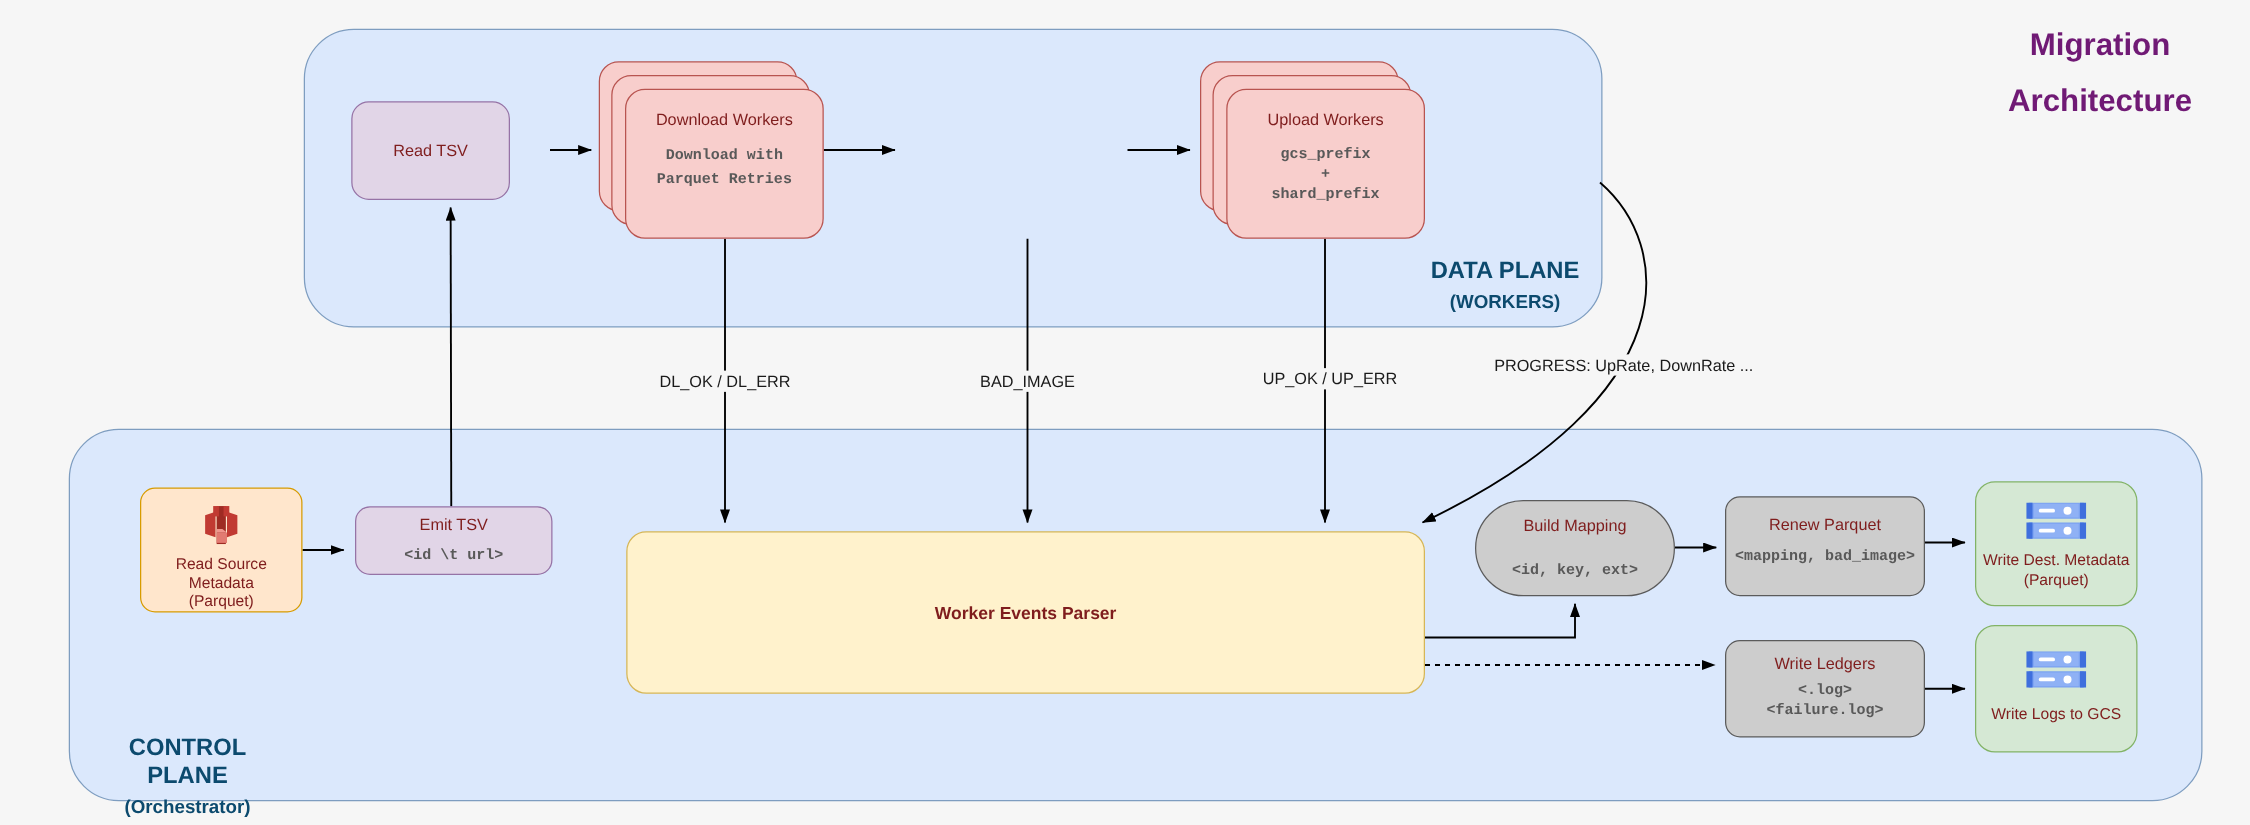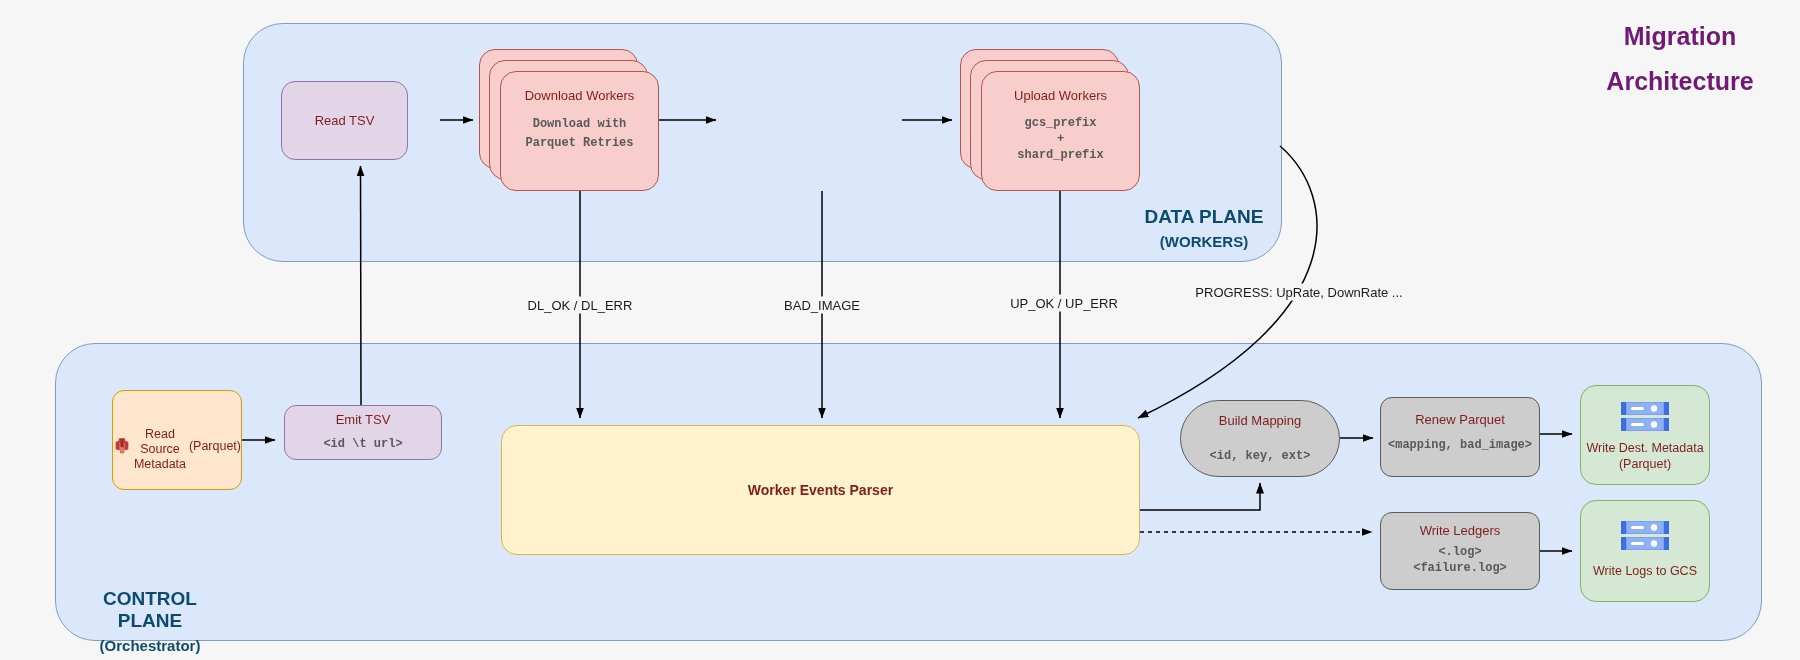--- a/index.html
+++ b/index.html
@@ -36,21 +36,21 @@
   #upload-stack{left:960px;top:49px;width:181px;height:143px;}
   .card .mono-lines{margin-top:12px;text-align:center;}
   .mono{font-family:"Liberation Mono","DejaVu Sans Mono",monospace;font-size:12px;color:#595959;line-height:19px;white-space:pre;font-weight:bold;}
   #upload-stack .mono{line-height:16px;}
 
   #worker-events-parser{left:501px;top:425px;width:639px;height:130px;border-radius:16px;
     background:#fff2cc;border:1.5px solid #d6b656;display:flex;align-items:center;justify-content:center;}
   #worker-events-parser .node-label{font-weight:bold;font-size:14px;}
 
   #read-source-metadata{left:112px;top:390px;width:130px;height:100px;border-radius:12px;
-    background:#ffe6cc;border:1.5px solid #d79b00;display:flex;flex-direction:row;align-items:center;padding-top:12px;}
+    background:#ffe6cc;border:1.5px solid #d79b00;display:flex;flex-direction:column;align-items:center;padding-top:12px;}
   #read-source-metadata .node-label{font-size:12.5px;line-height:15px;text-align:center;margin-top:6px;}
 
   #emit-tsv{left:284px;top:405px;width:158px;height:55px;border-radius:12px;
     background:#e1d5e7;border:1.5px solid #9673a6;display:flex;flex-direction:column;align-items:center;justify-content:center;gap:8px;}
 
   .gray-node{background:#cdcdcd;border:1.5px solid #5b5b5b;display:flex;flex-direction:column;align-items:center;}
   #build-mapping{left:1180px;top:400px;width:160px;height:77px;border-radius:39px;justify-content:center;gap:20px;}
   #renew-parquet{left:1380px;top:397px;width:160px;height:80px;border-radius:12px;padding-top:14px;gap:10px;}
   #write-ledgers{left:1380px;top:512px;width:160px;height:78px;border-radius:12px;padding-top:10px;gap:6px;}
   .gray-node .mono{line-height:16px;text-align:center;}

